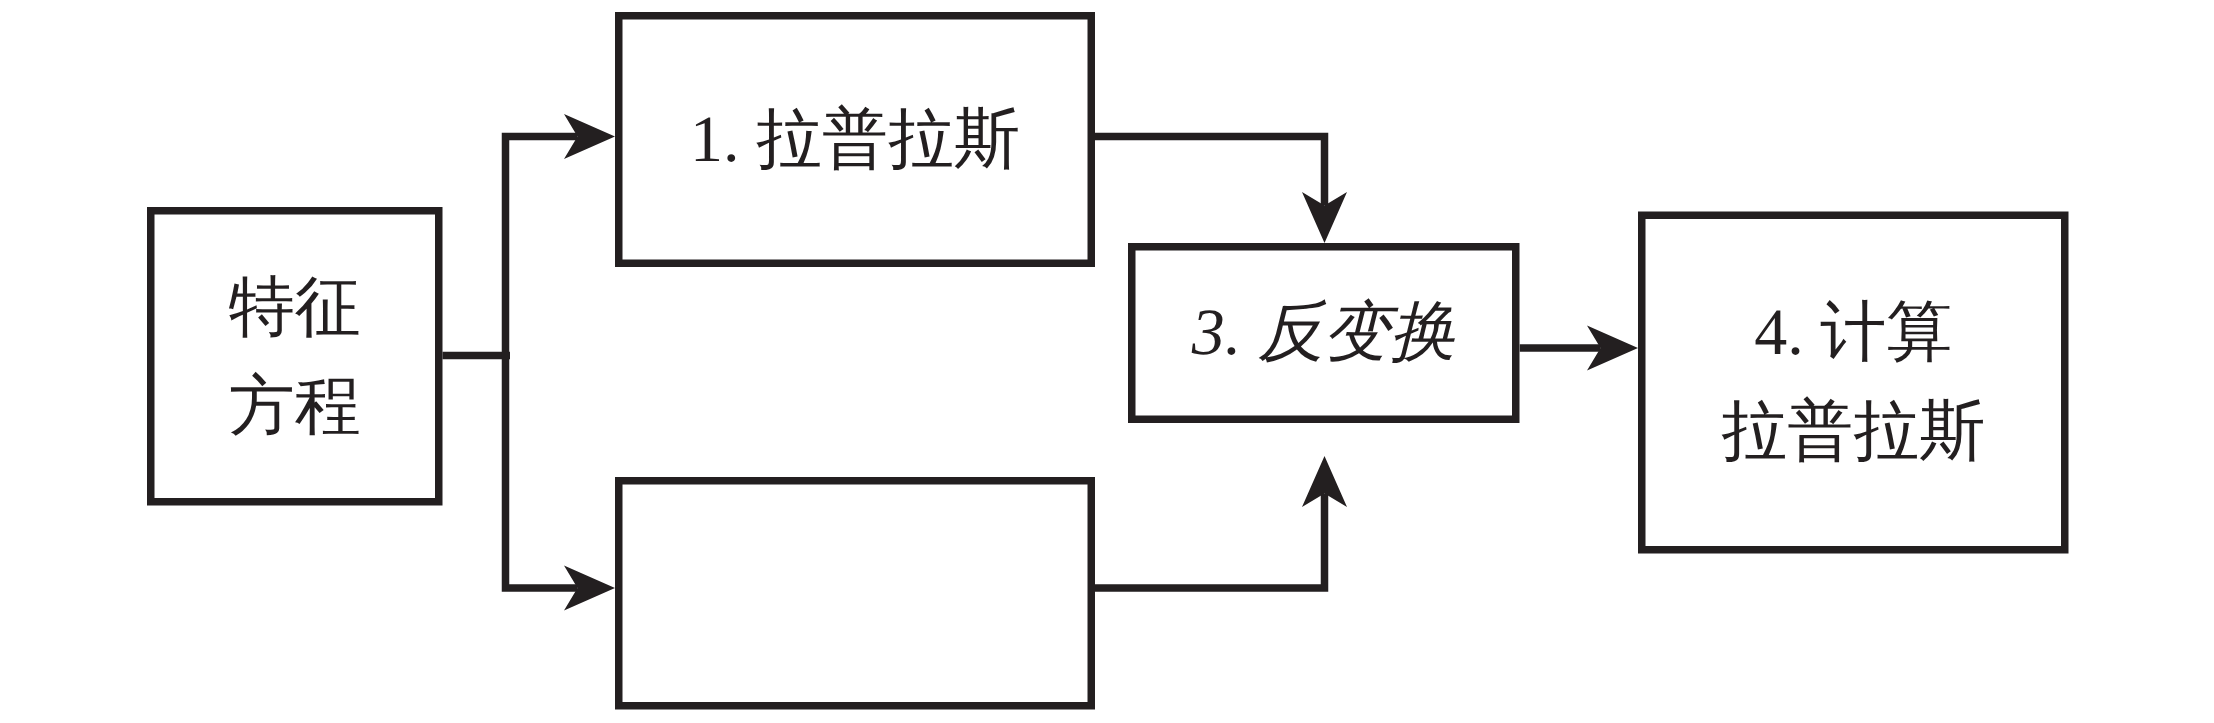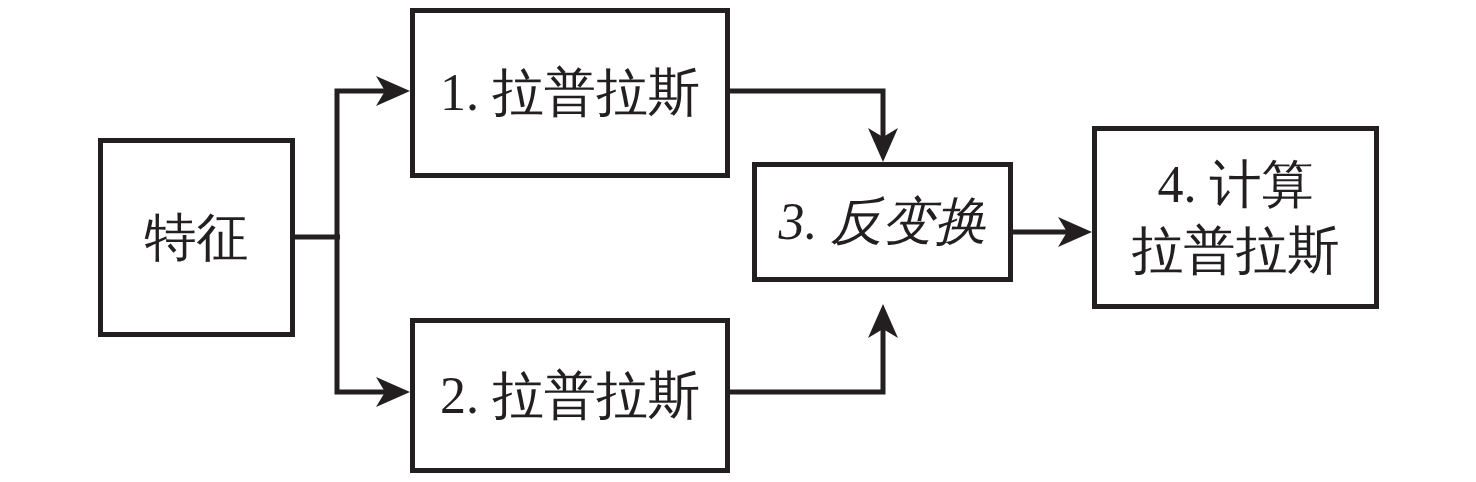--- a/index.html
+++ b/index.html
@@ -20,29 +20,29 @@
   }
   .node {
     position: absolute;
     border: 5px solid #231f20;
     background: #ffffff;
     display: flex;
     flex-direction: column;
     justify-content: center;
     align-items: center;
     text-align: center;
-    font-size: 52px;
+    font-size: 44px;
     line-height: 66px;
     white-space: nowrap;
   }
   #node-characteristic-equation { left:  98px; top: 138px; width: 197px; height: 199px; }
   #node-laplace-time            { left: 410px; top:   8px; width: 320px; height: 170px; }
   #node-laplace-space           { left: 410px; top: 318px; width: 320px; height: 155px; }
   #node-inverse-transform       { left: 752px; top: 162px; width: 261px; height: 120px; font-style: italic; }
-  #node-compute-time-constant   { left: 1092px; top: 126px; width: 287px; height: 183px; font-family: Liberation Serif, serif; }
+  #node-compute-time-constant   { left: 1092px; top: 141px; width: 287px; height: 228px; font-family: Liberation Serif, serif; }
 </style>
 </head>
 <body>
 
 <div id="figure-canvas">
 
   <svg id="connector-layer" viewBox="0 0 1476 482" xmlns="http://www.w3.org/2000/svg">
     <g stroke="#231f20" stroke-width="5" fill="none" stroke-linejoin="miter">
       <path d="M292,237 H340"></path>
       <path d="M385,91 H337 V392 H385"></path>
@@ -54,28 +54,28 @@
       <path d="M0,0 L-34,15 L-25,0 L-34,-15 Z" transform="translate(410,91)"></path>
       <path d="M0,0 L-34,15 L-25,0 L-34,-15 Z" transform="translate(410,392)"></path>
       <path d="M0,0 L-34,15 L-25,0 L-34,-15 Z" transform="translate(883,162) rotate(90)"></path>
       <path d="M0,0 L-34,15 L-25,0 L-34,-15 Z" transform="translate(883,304) rotate(-90)"></path>
       <path d="M0,0 L-34,15 L-25,0 L-34,-15 Z" transform="translate(1092,232)"></path>
     </g>
   </svg>
 
   <div class="node" id="node-characteristic-equation">
     <div>特征</div>
+    <div>方程</div>
   </div>
 
   <div class="node" id="node-laplace-time">
     <div>1. 拉普拉斯</div>
   </div>
 
   <div class="node" id="node-laplace-space">
-    <div>2. 拉普拉斯</div>
   </div>
 
   <div class="node" id="node-inverse-transform">
     <div>3. 反变换</div>
   </div>
 
   <div class="node" id="node-compute-time-constant">
     <div>4. 计算</div>
     <div>拉普拉斯</div>
   </div>

